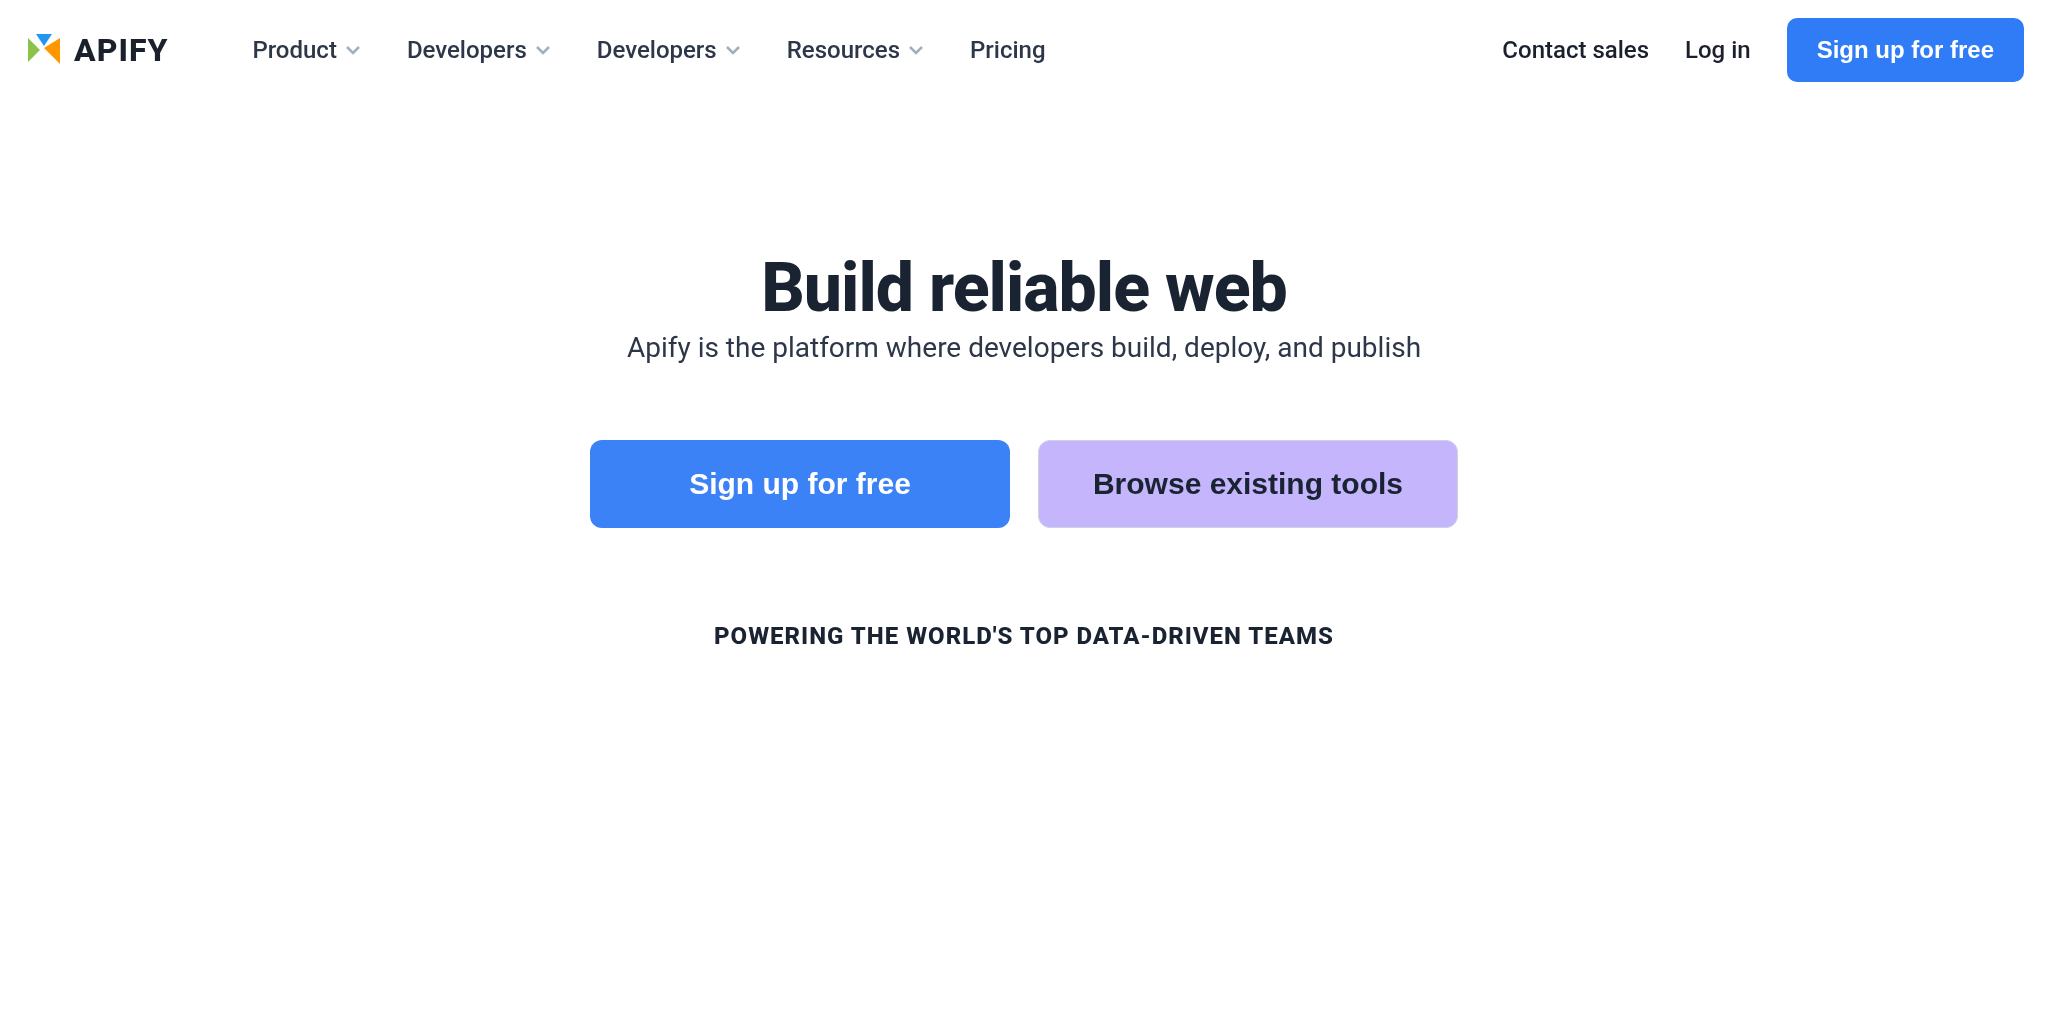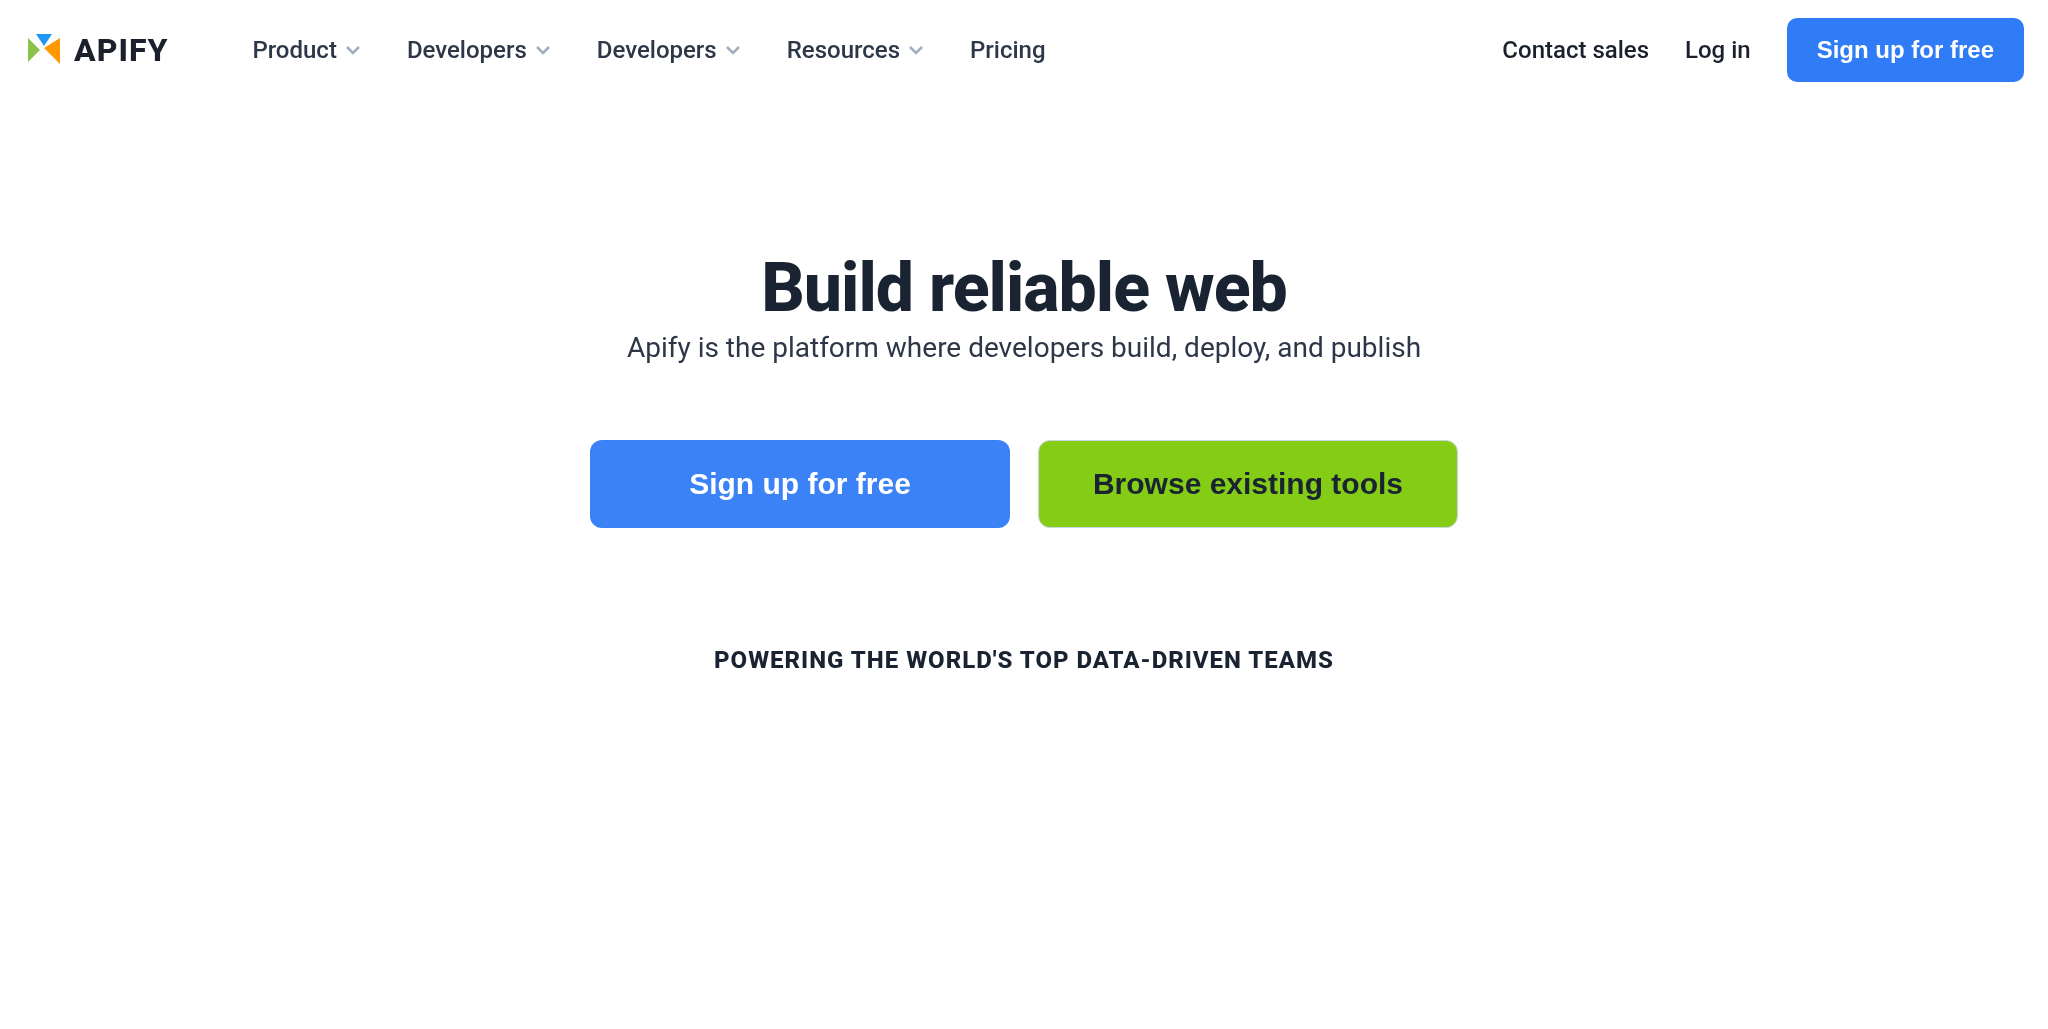--- a/index.html
+++ b/index.html
@@ -114,33 +114,33 @@
       color: #ffffff;
       font-size: 30px;
       font-weight: 700;
       padding: 26px 0;
       width: 420px;
       border-radius: 12px;
       border: none;
       cursor: pointer;
     }
     .btn-secondary-lg {
-      background: #84cc16;
+      background: #c4b5fd;
       color: #1a2332;
       font-size: 30px;
       font-weight: 700;
       padding: 26px 0;
       width: 420px;
       border-radius: 12px;
       border: 1.5px solid #cbd5e0;
       cursor: pointer;
     }
     .tagline {
       text-align: center;
-      margin-top: 118px;
+      margin-top: 94px;
       font-size: 24px;
       font-weight: 800;
       letter-spacing: 1px;
       color: #1a2332;
     }
   </style>
 </head>
 <body>
 
 <header>

